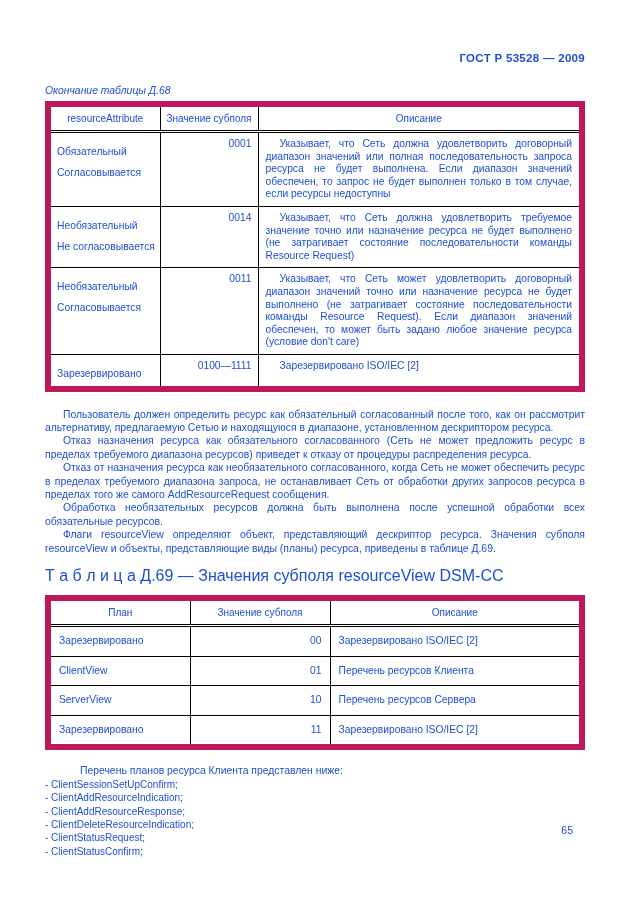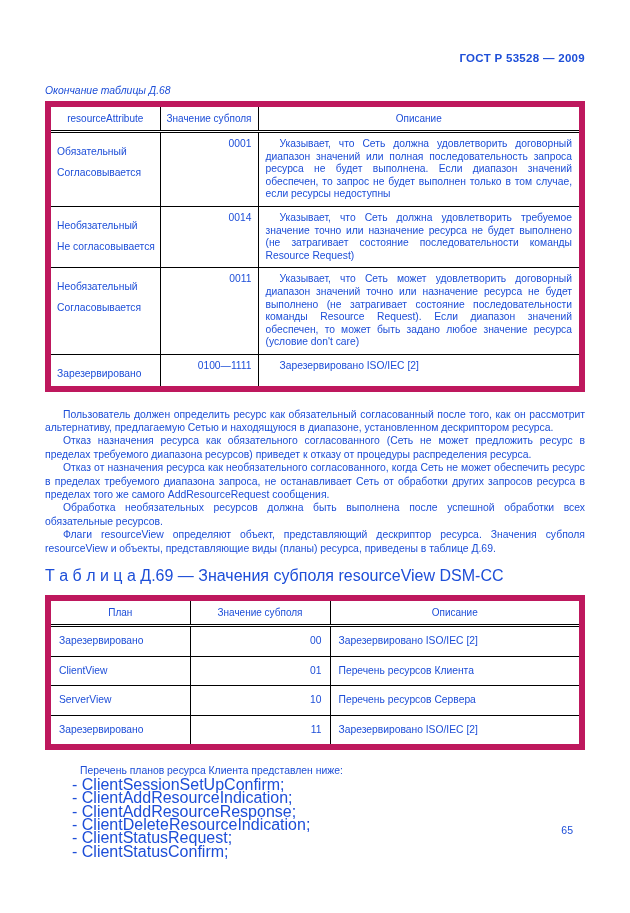--- a/index.html
+++ b/index.html
@@ -21,21 +21,21 @@
   td { border: 1px solid #000; font-size: 10.3px; line-height: 12.6px; vertical-align: top; padding: 5px 6px; }
   td.val { text-align: right; }
   .t68 td.desc { text-align: justify; text-indent: 14px; padding: 5px 7px; margin-left: 8px; }
   td.attr div { white-space: nowrap; margin-top: 8px; }
   .bodytext { margin-top: 16px; font-size: 10.4px; line-height: 13.4px; text-align: justify; }
   .bodytext p { margin: 0; text-indent: 18px; }
   .cap69 { margin-top: 12px; font-size: 16px; }
   .t69 { margin-top: 10px; }
   .t69 td { vertical-align: middle; padding: 8px 8px; }
   .list-intro { margin: 14px 0 0 35px; font-size: 10.4px; line-height: 13.4px; }
-  .plan-list { margin-left: 27px; font-size: 16px; line-height: 13.4px; }
+  .plan-list { font-size: 10px; line-height: 13.4px; }
   .page-number { position: absolute; top: 824px; right: 57px; font-size: 10.5px; }
 </style>
 </head>
 <body>
 
 <div class="page">
 
   <div class="doc-header">ГОСТ Р 53528 — 2009</div>
 
   <div class="cap68">Окончание таблицы Д.68</div>

